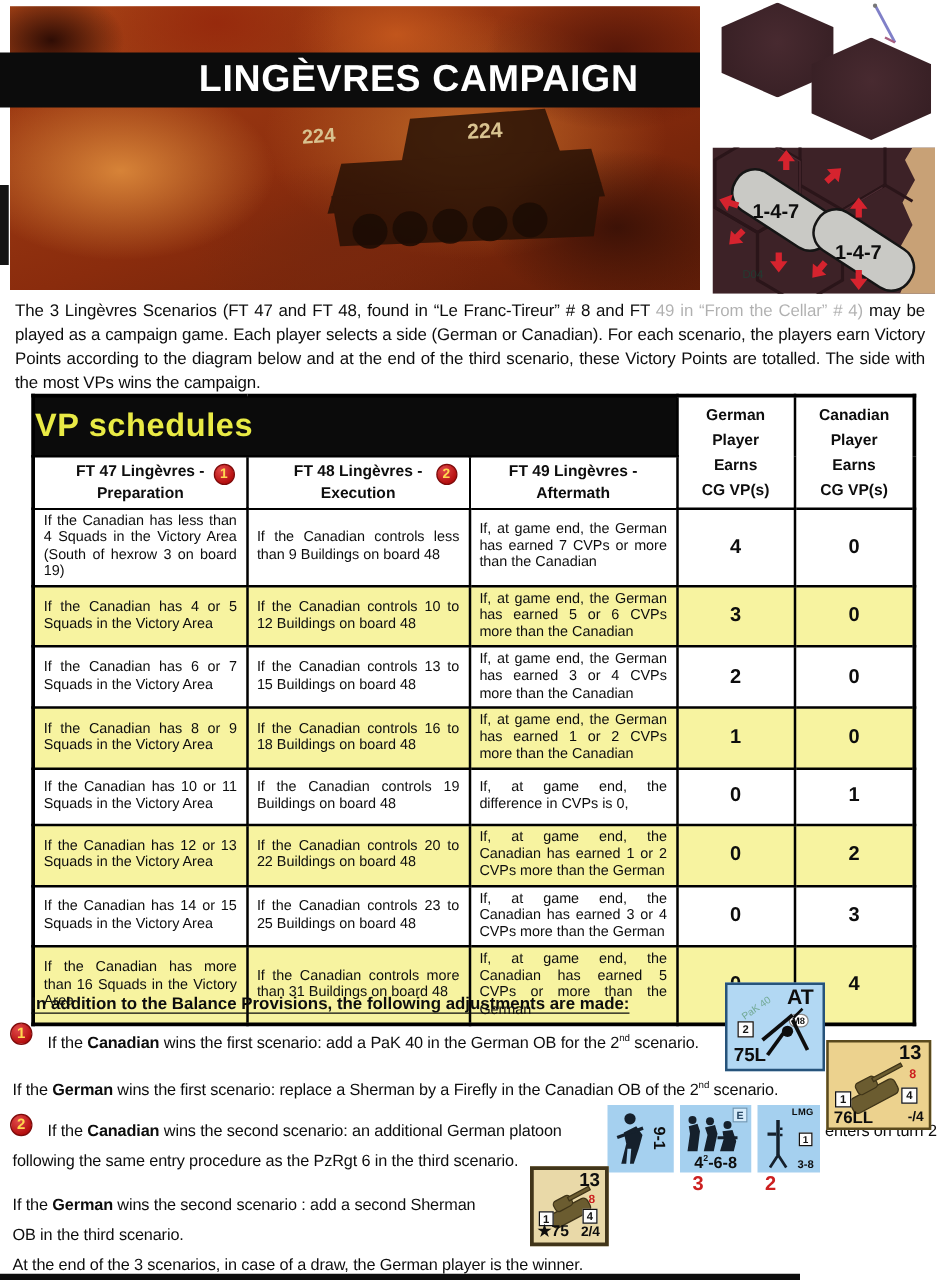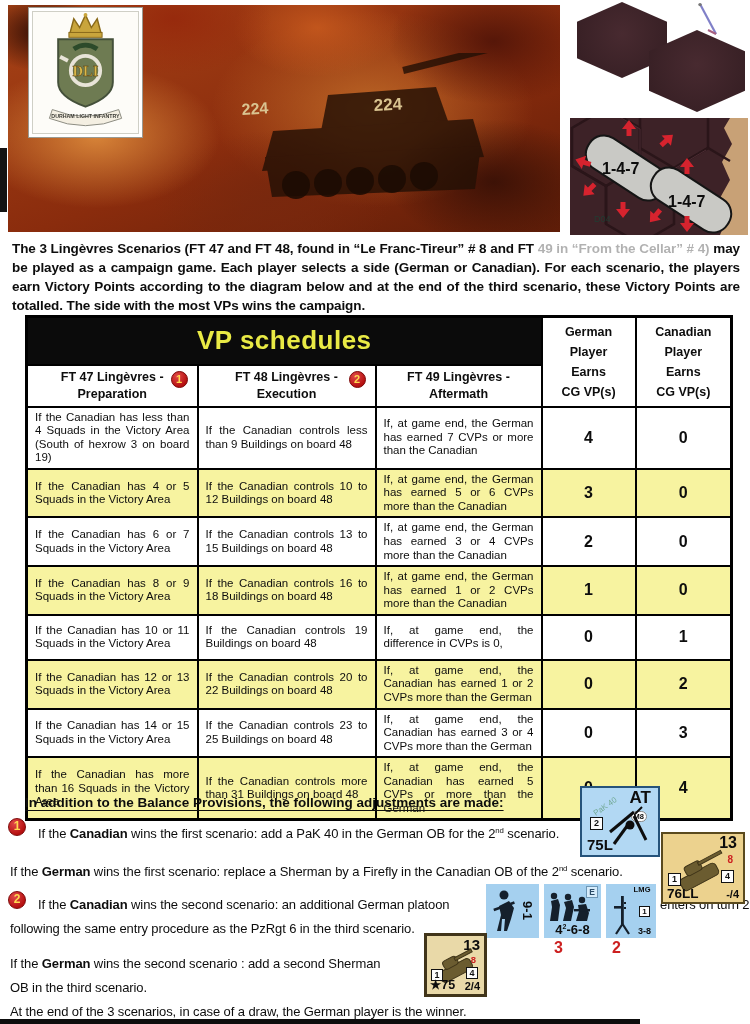--- a/index.html
+++ b/index.html
@@ -31,27 +31,27 @@
   
   .hexpiece{position:absolute;background:radial-gradient(circle at 50% 42%,#482a30 0%,#382025 75%);clip-path:polygon(50% 0,100% 26%,100% 74%,50% 100%,0 74%,0 26%)}
   #hexA{left:577px;top:2px;width:90px;height:76px}
   #hexB{left:649px;top:30px;width:96px;height:82px}
   #pin{position:absolute;left:688px;top:2px;width:44px;height:42px}
 
   
   #mapfrag{position:absolute;left:570px;top:118px;width:178px;height:117px}
 
   
-  #intro{position:absolute;left:12px;top:239px;width:728px;font-size:13.5px;font-weight:bold;line-height:19px;letter-spacing:-.1px;text-align:justify}
+  #intro{position:absolute;left:12px;top:239px;width:728px;font-size:13.5px;font-weight:normal;line-height:19px;letter-spacing:-.1px;text-align:justify}
   #intro .faded{opacity:.32}
 
   
   #vp-table{position:absolute;left:25px;top:315px;width:705px;border-collapse:collapse;table-layout:fixed;border:3px solid #000}
   #vp-table td{border:2px solid #000;vertical-align:middle}
-  .banner-cell{background:#0b0b0b;height:48px;text-align:center}
+  .banner-cell{background:#0b0b0b;height:48px;}
   .banner-cell span{color:#e9ea45;font-size:26px;font-weight:bold;letter-spacing:.5px}
   .side-head{font-weight:bold;font-size:12.5px;text-align:center;white-space:pre-line;line-height:1.6;background:#fff}
   .sub-head{font-weight:bold;font-size:12.5px;text-align:center;white-space:pre-line;line-height:1.3;height:42px;position:relative;background:#fff}
   .cell{font-size:11.5px;line-height:1.18;text-align:justify;padding:3px 7px;height:45px;background:#fff}
   .vp{font-weight:bold;font-size:16px;text-align:center;background:#fff}
   tr.hl td{background:#f7f3a0}
 
   .num-badge{display:inline-block;width:17px;height:17px;border-radius:50%;
     background:radial-gradient(circle at 35% 28%,#e14a4a,#b50f0f 72%);border:1.5px solid #7d0a0a;
     color:#ffd94f;font-size:11px;font-weight:bold;text-align:center;line-height:14px}
@@ -134,39 +134,24 @@
           <circle cx="150" cy="130" r="14"></circle>
         <circle cx="182" cy="128" r="14"></circle>
           <circle cx="214" cy="126" r="14"></circle>
         <circle cx="246" cy="123" r="14"></circle>
       </g>
       <text x="64" y="62" font-size="16" font-weight="bold" fill="#d9c390" transform="rotate(-4 64 62)">224</text>
       <text x="196" y="58" font-size="17" font-weight="bold" fill="#d9c390" transform="rotate(-3 196 58)">224</text>
     </svg>
   </div>
 
-
-  <div id="badge">
-    <svg viewBox="0 0 92 126" width="113" height="123" style="position:absolute;left:0;top:2px">
-      <path d="M18 30 h56 v44 q0 15 -28 25 q-28 -10 -28 -25 Z" fill="#6e7b52" stroke="#44503a" stroke-width="2"></path>
-      <g>
-        <path d="M30 24 L34 9 L40 18 L46 5 L52 18 L58 9 L62 24 Z" fill="#c9a53c" stroke="#8a6a1a" stroke-width="1.5"></path>
-        <rect x="29" y="23" width="34" height="5" fill="#c9a53c" stroke="#8a6a1a" stroke-width="1"></rect>
-        <circle cx="46" cy="5" r="2" fill="#c9a53c"></circle>
-      </g>
-      <g>
-        <circle cx="46" cy="62" r="15" fill="none" stroke="#e8e4d8" stroke-width="4"></circle>
-        <path d="M28 52 L20 48" stroke="#e8e4d8" stroke-width="4" fill="none"></path>
-        <path d="M34 40 q12 -8 24 0" stroke="#2c4a2a" stroke-width="5" fill="none"></path>
-      </g>
-      <text x="46" y="68" text-anchor="middle" font-size="15" font-weight="bold" font-family="Liberation Serif, serif" fill="#d9b84a" stroke="#5a4010" stroke-width="0.4">DLI</text>
-      <path d="M12 102 q34 14 68 0 l3 9 q-37 15 -74 0 Z" fill="#f4efe2" stroke="#8a8a80" stroke-width="1"></path>
-      <text x="46" y="111" text-anchor="middle" font-size="5.4" font-weight="bold" fill="#3a3a34">DURHAM LIGHT INFANTRY</text>
-    </svg>
-  </div>
+  <div id="band">
+    <span>LINGÈVRES CAMPAIGN</span>
+  </div>
+
 
   <div id="hexA" class="hexpiece"></div>
   <div id="hexB" class="hexpiece"></div>
 
   <svg id="pin" viewBox="0 0 44 42">
     <path d="M12 2 L28 32" stroke="#8080c8" stroke-width="2.2" fill="none"></path>
     <path d="M28 32 l-8 -4" stroke="#a86080" stroke-width="2" fill="none"></path>
     <circle cx="12" cy="2.6" r="1.7" fill="#777"></circle>
   </svg>
 

